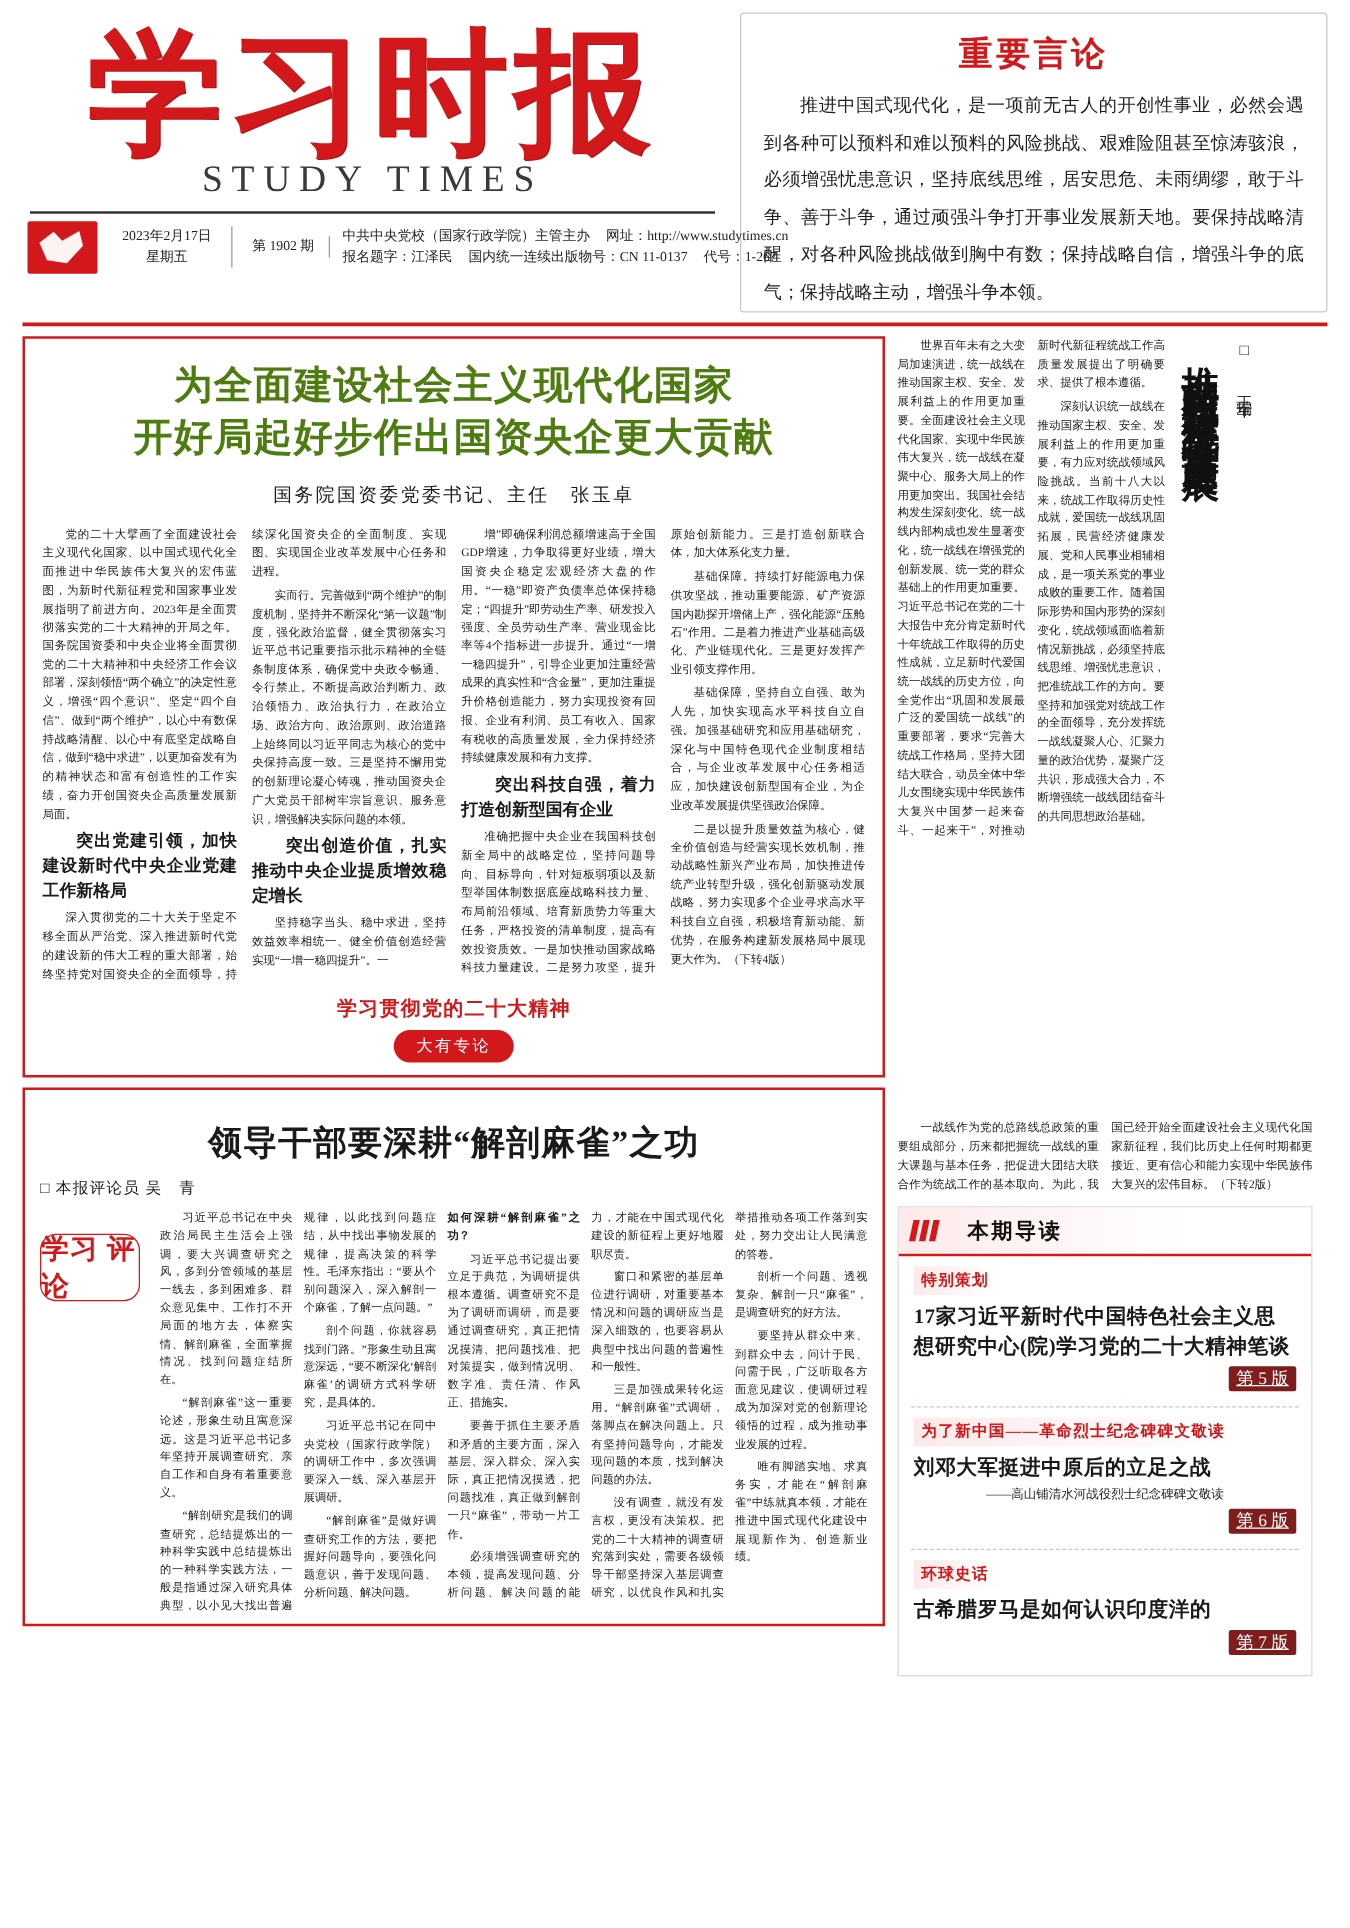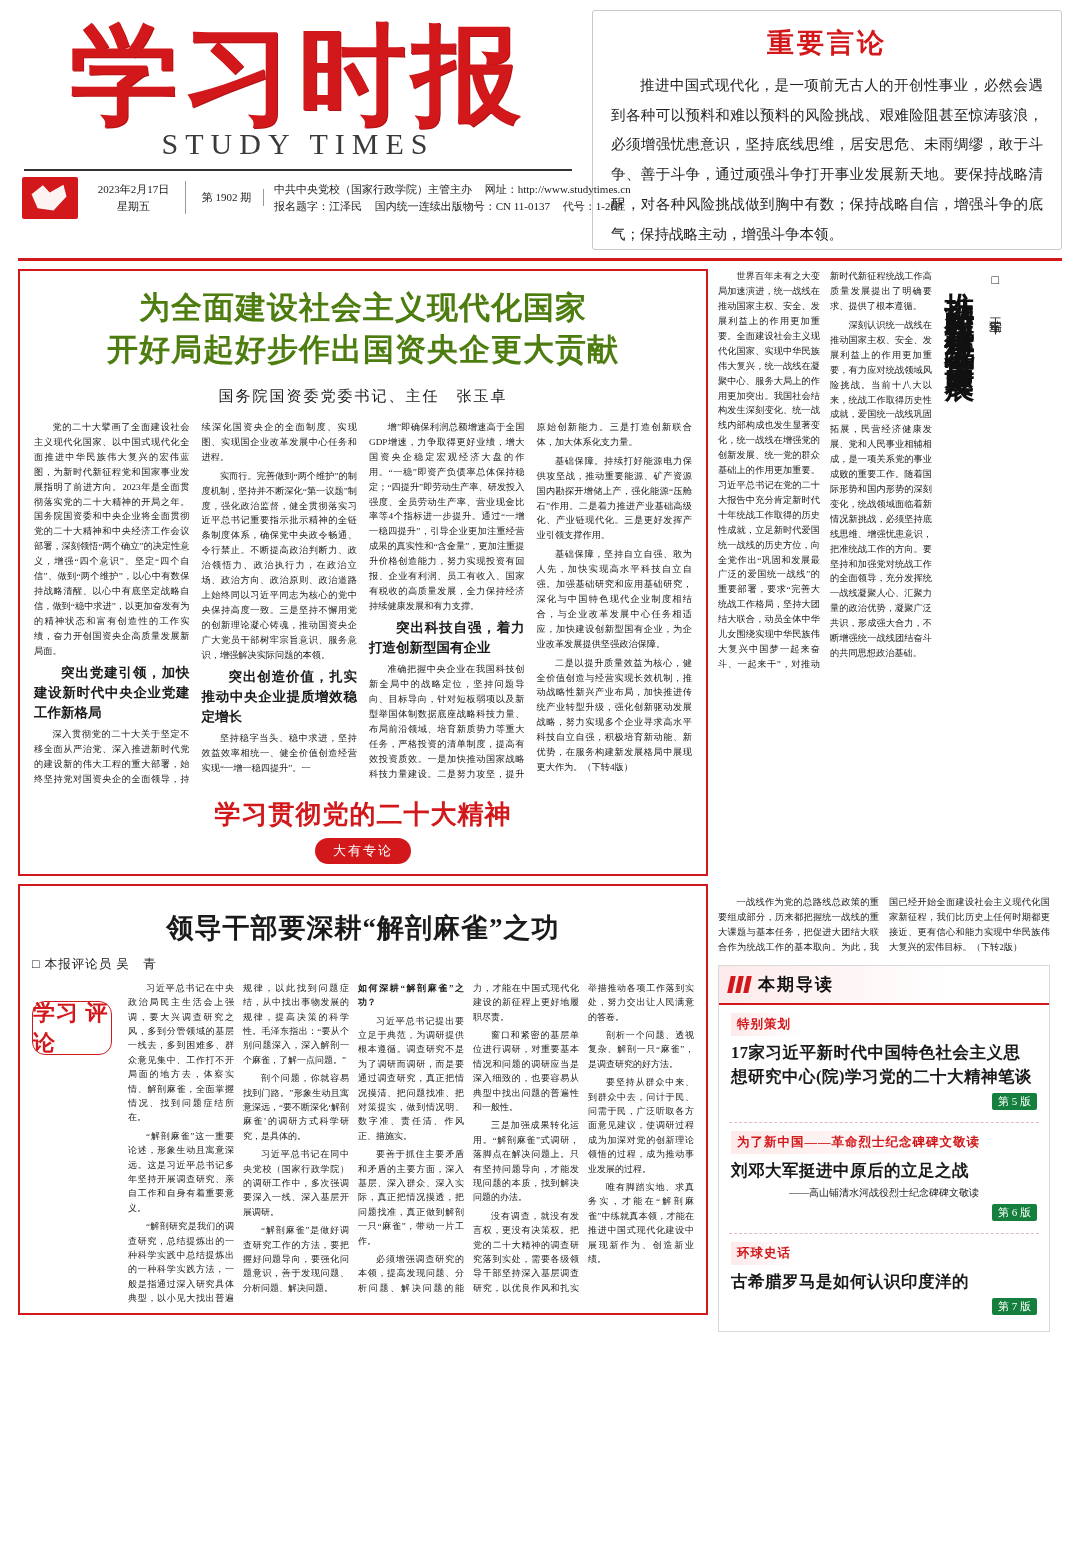--- a/index.html
+++ b/index.html
@@ -93,21 +93,21 @@
   .lead-box { border: 2px solid #d2181a; padding: 16px 14px 10px 14px; }
   .lead-head {
     text-align: center; font-weight: bold; font-size: 31px; line-height: 1.35;
     letter-spacing: 1px; color: #4d7c0f;
   }
   .lead-byline { text-align: center; font-size: 15px; margin: 16px 0 14px 0; letter-spacing: 2px; }
   .lead-cols { column-count: 4; column-gap: 12px; font-size: 9.2px; line-height: 1.62; text-align: justify; }
   .lead-cols p { margin: 0 0 4px 0; text-indent: 2em; }
   .sub-head { font-weight: bold; font-size: 13.5px; line-height: 1.5; text-indent: 0; margin: 8px 0 6px 0; }
   .slogan {
-    color: #d2181a; font-weight: bold; font-size: 26px; text-align: center;
+    color: #d2181a; font-weight: bold; font-size: 16px; text-align: center;
     letter-spacing: 1px; margin-top: 10px;
   }
   .slogan-stamp {
     margin: 6px auto 0 auto; width: 96px; height: 26px; background: #d2181a; color: #fff;
     font-size: 13px; letter-spacing: 2px; text-align: center; line-height: 26px;
     border-radius: 13px / 13px;
   }
 
   
   .vert-wrap { display: flex; gap: 8px; }
@@ -138,36 +138,36 @@
   }
   .second-cols { column-count: 5; column-gap: 9px; font-size: 9px; line-height: 1.6; text-align: justify; flex: 1 1 auto;}
   .second-cols p { margin: 0 0 4px 0; text-indent: 2em; }
   .second-cols .q { font-weight: bold; text-indent: 0; }
 
   
   .index-box { border: 1px solid #d9d9d9; margin-top: 8px; padding: 0 0 10px 0; }
   .index-title-bar {
     background: linear-gradient(90deg,#fdeaea 0%, #ffffff 70%);
     border-bottom: 2px solid #d2181a;
-    display: flex; align-items: center; gap: 8px;
+    display: flex; align-items: center; gap: 24px;
     padding: 7px 10px;
   }
   .index-bars { display: flex; gap: 3px; }
   .index-bars i { display: block; width: 5px; height: 17px; background: #d2181a; transform: skewX(-12deg); }
   .index-title { font-weight: bold; font-size: 17px; letter-spacing: 2px; color: #111; }
   .index-item { padding: 8px 12px 6px 12px; position: relative; }
   .index-kicker {
     display: inline-block; color: #d2181a; font-size: 12.5px; font-weight: bold;
     background: linear-gradient(90deg,#fdeaea 0%, rgba(255,255,255,0) 100%);
     padding: 3px 10px 3px 6px; letter-spacing: 1px;
   }
   .index-headline { font-weight: bold; font-size: 16.5px; line-height: 1.45; margin-top: 5px; letter-spacing: .5px; }
   .index-sub { font-size: 10px; line-height: 1.4; margin-top: 3px; text-align: center; }
-  .index-page { font-size: 11px; color: #fff; background: #15803d; display: inline-block;
-    padding: 1px 6px; float: right; margin-top: 4px; border-radius: 2px; }
+  .index-page { font-size: 14px; color: #fff; background: #7f1d1d; display: inline-block;
+    padding: 1px 6px; float: right; margin-top: 4px; border-radius: 2px; text-decoration: underline; }
   .index-divider { border-top: 1px dashed #e0bcbc; margin: 6px 10px 0 10px; }
   .clearfix::after { content:""; display:block; clear:both; }
 </style>
 </head>
 <body>
 
 <div class="page">
 
   <div class="masthead">
     <div class="masthead-left">

